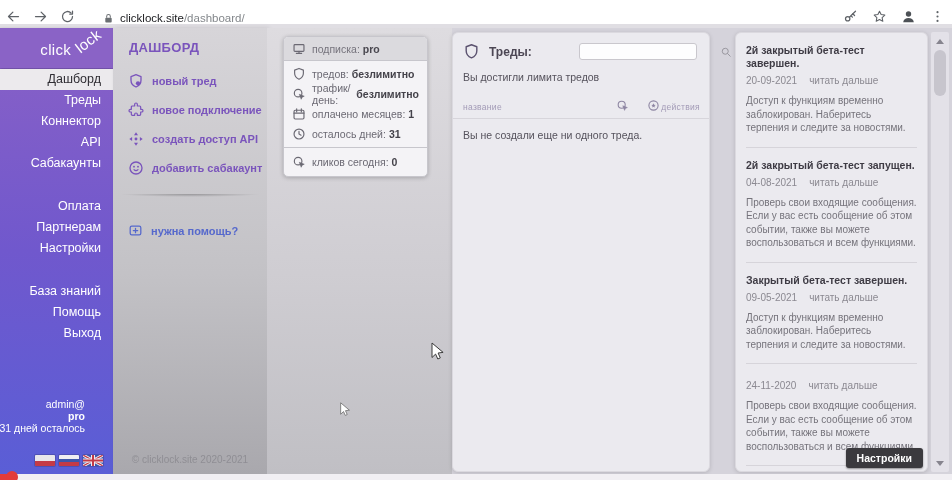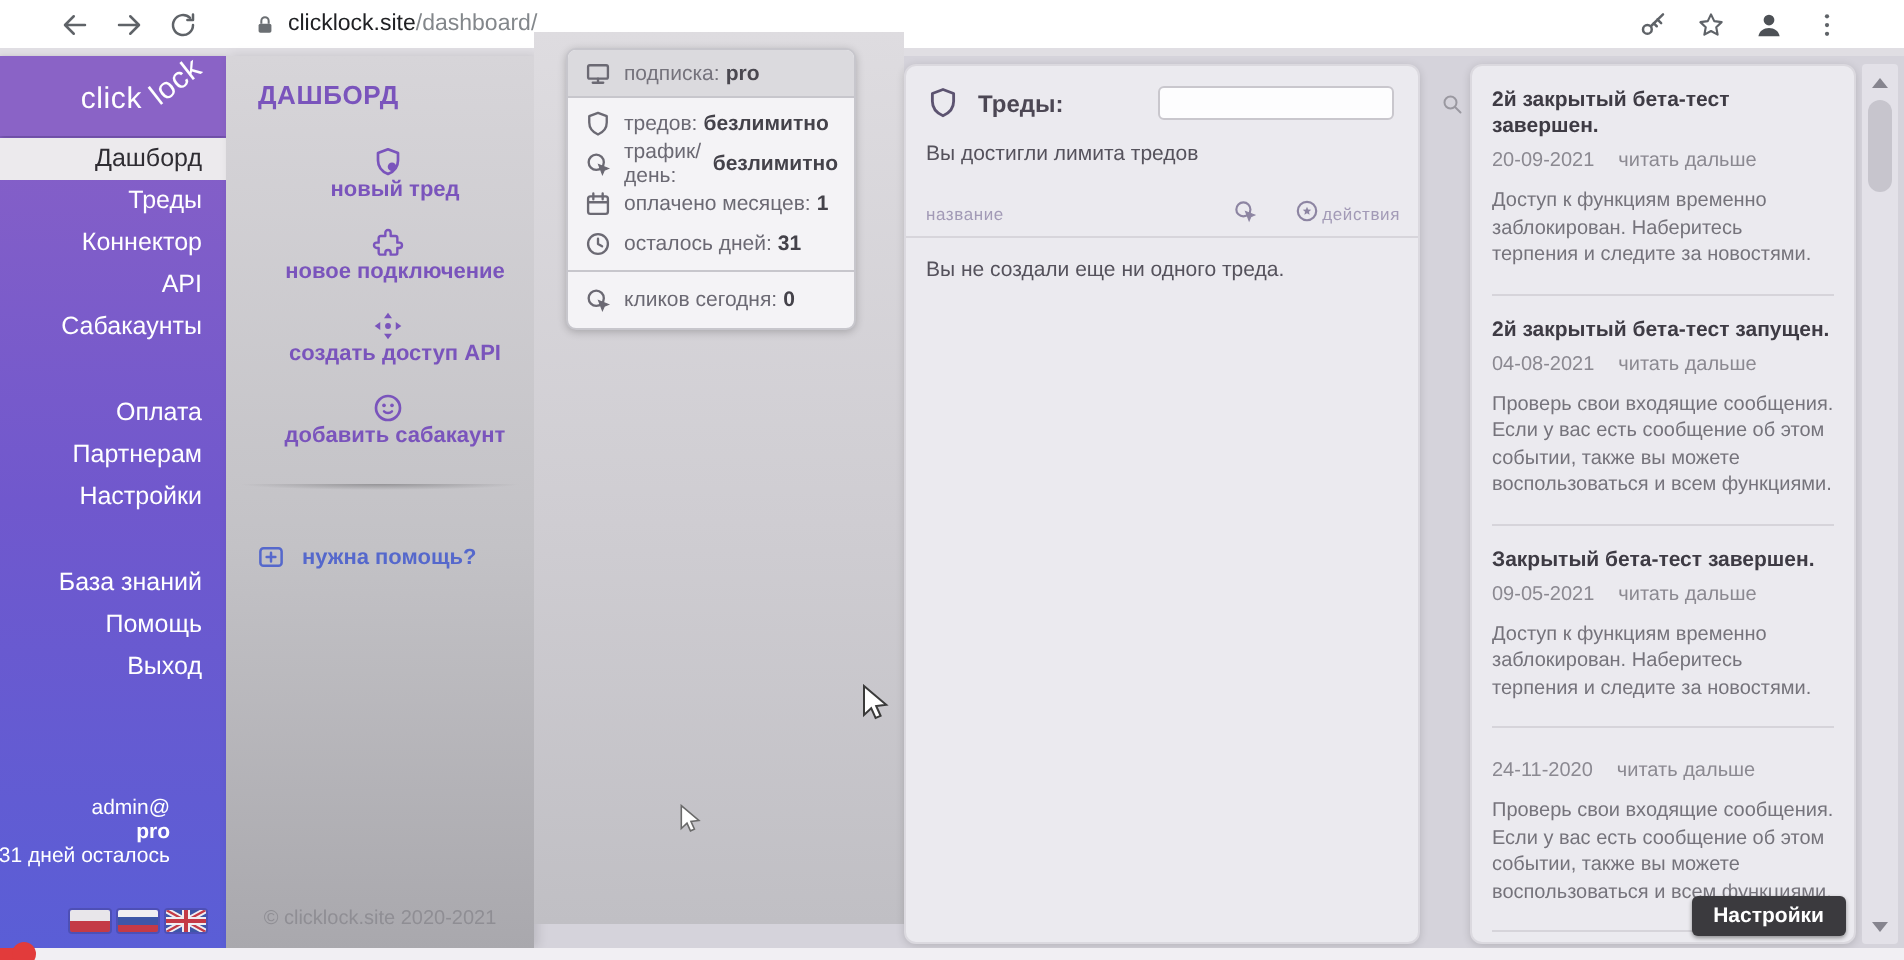--- a/index.html
+++ b/index.html
@@ -9,21 +9,21 @@
     font-family:"Liberation Sans",sans-serif;background:#d5d3db;
     -webkit-font-smoothing:antialiased;
   }
   svg{display:block;}
   .ico{display:inline-flex;align-items:center;justify-content:center;flex:0 0 auto;}
   .ico svg{width:100%;height:100%;}
 
   
   .browser-bar{
     position:absolute;left:0;top:0;width:952px;height:24px;background:#ffffff;
-    display:flex;align-items:center;padding:0 24px;color:#5f6368;
+    display:flex;align-items:flex-end;padding:0 0;color:#5f6368;
   }
   .bstrip{position:absolute;left:0;top:24px;width:952px;height:4px;background:#e0dee3;}
   .nav-ico{width:15px;height:15px;margin:0 6px;color:#5f6368;cursor:pointer;}
   .lock-ico{width:11px;height:11px;margin:0 6px 0 22px;color:#6b6f73;}
   .url{font-size:11.5px;white-space:nowrap;}
   .url .host{color:#202124;}
   .url .path{color:#83878b;}
   .right-icons{margin-left:auto;display:flex;align-items:center;}
   .right-icons .nav-ico{margin:0 7px;}
   .avatar-ico{color:#4d5156;}
@@ -50,34 +50,34 @@
   .flag-poland{background:linear-gradient(180deg,#e8e6ea 0 50%,#c43a46 50% 100%);}
   .flag-russia{background:linear-gradient(180deg,#f0eef2 0 33%,#3d56a8 33% 66%,#c43a46 66% 100%);}
 
   
   .col-dash{
     position:absolute;left:113px;top:28px;width:154px;height:446px;
     background:linear-gradient(180deg,#d7d5d9 0%,#c3c2c6 55%,#a9a8ad 100%);
     box-shadow:2px 0 5px rgba(0,0,0,.12);
   }
   .dash-title{margin:12px 0 18px 16px;font-size:13px;font-weight:bold;color:#7a54bc;letter-spacing:.3px;}
-  .dash-link{display:flex;align-items:center;margin:12px 0 13px 15px;color:#7a54bc;cursor:pointer;flex-direction:column;}
+  .dash-link{display:flex;align-items:center;margin:12px 0 13px 15px;color:#7a54bc;cursor:pointer;}
   .dash-link .ico{width:16px;height:16px;margin-right:8px;}
   .dash-link .lbl{font-size:11px;font-weight:bold;}
   .dash-divider{height:3px;margin:18px 6px 0 6px;
     background:radial-gradient(ellipse at 50% 0,rgba(0,0,0,.25),rgba(0,0,0,0) 70%);}
   .help-link{display:flex;align-items:center;margin:26px 0 0 15px;color:#5568cc;cursor:pointer;}
   .help-link .ico{width:15px;height:15px;margin-right:8px;}
   .help-link .lbl{font-size:11px;font-weight:bold;}
   .copyright{position:absolute;bottom:9px;left:0;width:100%;text-align:center;
     font-size:10px;color:#8f8e94;}
 
   
   .card-zone{
-    position:absolute;left:267px;top:16px;width:185px;height:446px;
+    position:absolute;left:267px;top:28px;width:185px;height:446px;
     background:linear-gradient(180deg,#dedce0 0%,#cfcdd2 55%,#c0bfc4 100%);
   }
   .sub-card{
     position:absolute;left:16px;top:8px;width:145px;background:#f4f3f6;
     border:1px solid #c7c6cc;border-radius:5px;box-shadow:0 1px 4px rgba(0,0,0,.22);
   }
   .sub-head{display:flex;align-items:center;height:24px;padding:0 8px;background:#dbdade;
     border-bottom:1px solid #c7c6cc;border-radius:4px 4px 0 0;color:#75737c;}
   .sub-head .ico{width:14px;height:14px;margin-right:6px;color:#6b6973;}
   .sub-head .lbl{font-size:10.5px;}

